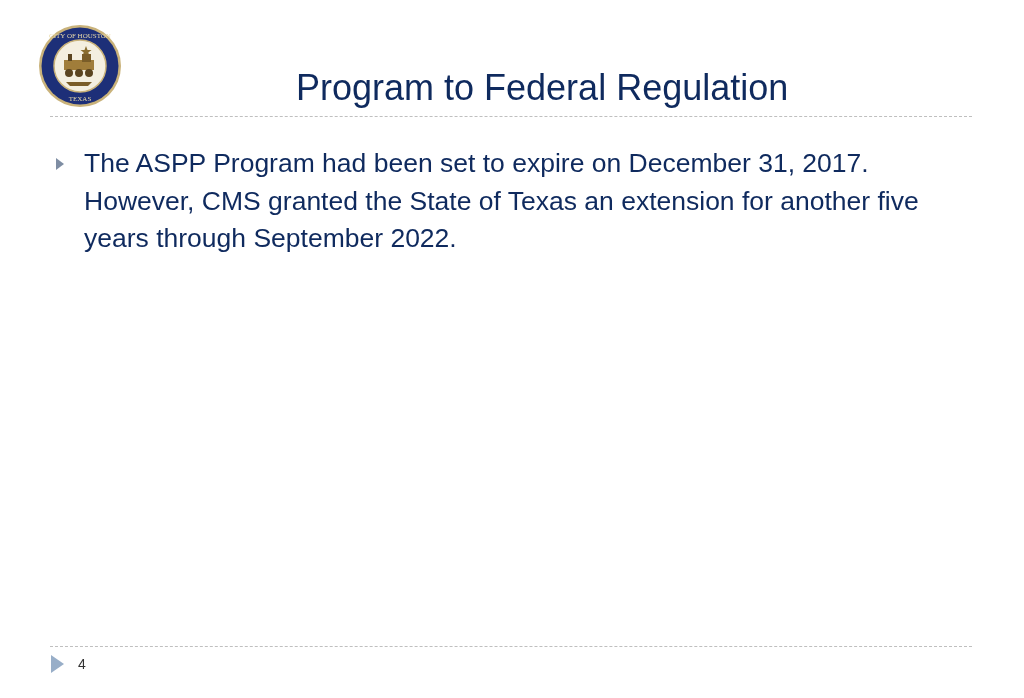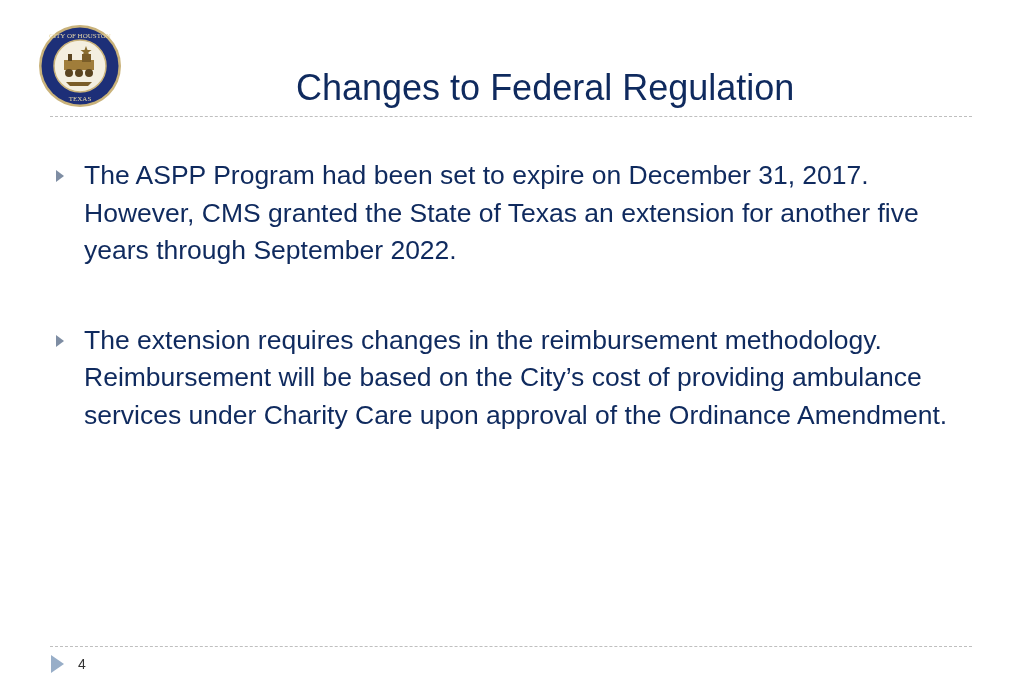--- a/index.html
+++ b/index.html
@@ -38,21 +38,21 @@
       left: 50px;
       right: 52px;
       height: 0;
       border-top: 1px dashed #bfbfbf;
     }
     .rule.top { top: 116px; }
     .rule.bottom { top: 646px; }
     .bullets {
       position: absolute;
       left: 50px;
-      top: 157px;
+      top: 145px;
       width: 930px;
     }
     .bullet {
       position: relative;
       padding-left: 34px;
       font-size: 26.5px;
       line-height: 37.5px;
       color: #0f2a5e;
     }
     .bullet + .bullet { margin-top: 52px; }
@@ -97,31 +97,27 @@
   <polygon points="48,22 49.5,26 53.5,26 50.3,28.4 51.5,32.3 48,29.9 44.5,32.3 45.7,28.4 42.5,26 46.5,26" fill="#8a6d2f"></polygon>
   <rect x="26" y="36" width="30" height="10" fill="#a07d3a"></rect>
   <rect x="44" y="30" width="9" height="8" fill="#7a5d28"></rect>
   <rect x="30" y="30" width="4" height="7" fill="#5b4520"></rect>
   <circle cx="31" cy="49" r="4" fill="#5b4520"></circle>
   <circle cx="41" cy="49" r="4" fill="#5b4520"></circle>
   <circle cx="51" cy="49" r="4" fill="#5b4520"></circle>
   <path d="M28 58 L54 58 L50 62 L32 62 Z" fill="#7a5d28"></path>
 </svg>
 
-<div class="title">Changes to Federal Regulation</div>
+<div class="title">Program to Federal Regulation</div>
 
 <div class="rule top"></div>
 
 <div class="bullets">
   <div class="bullet">
     <span class="marker"></span>
     <span>The ASPP Program had been set to expire on December 31, 2017. However, CMS granted the State of Texas an extension for another five years through September 2022.</span>
-  </div>
-  <div class="bullet">
-    <span class="marker"></span>
-    <span>The extension requires changes in the reimbursement methodology. Reimbursement will be based on the City’s cost of providing ambulance services under Charity Care upon approval of the Ordinance Amendment.</span>
   </div>
 </div>
 
 <div class="rule bottom"></div>
 
 <div class="footer-marker"></div>
 <div class="page-number">4</div>
 
 </body></html>

